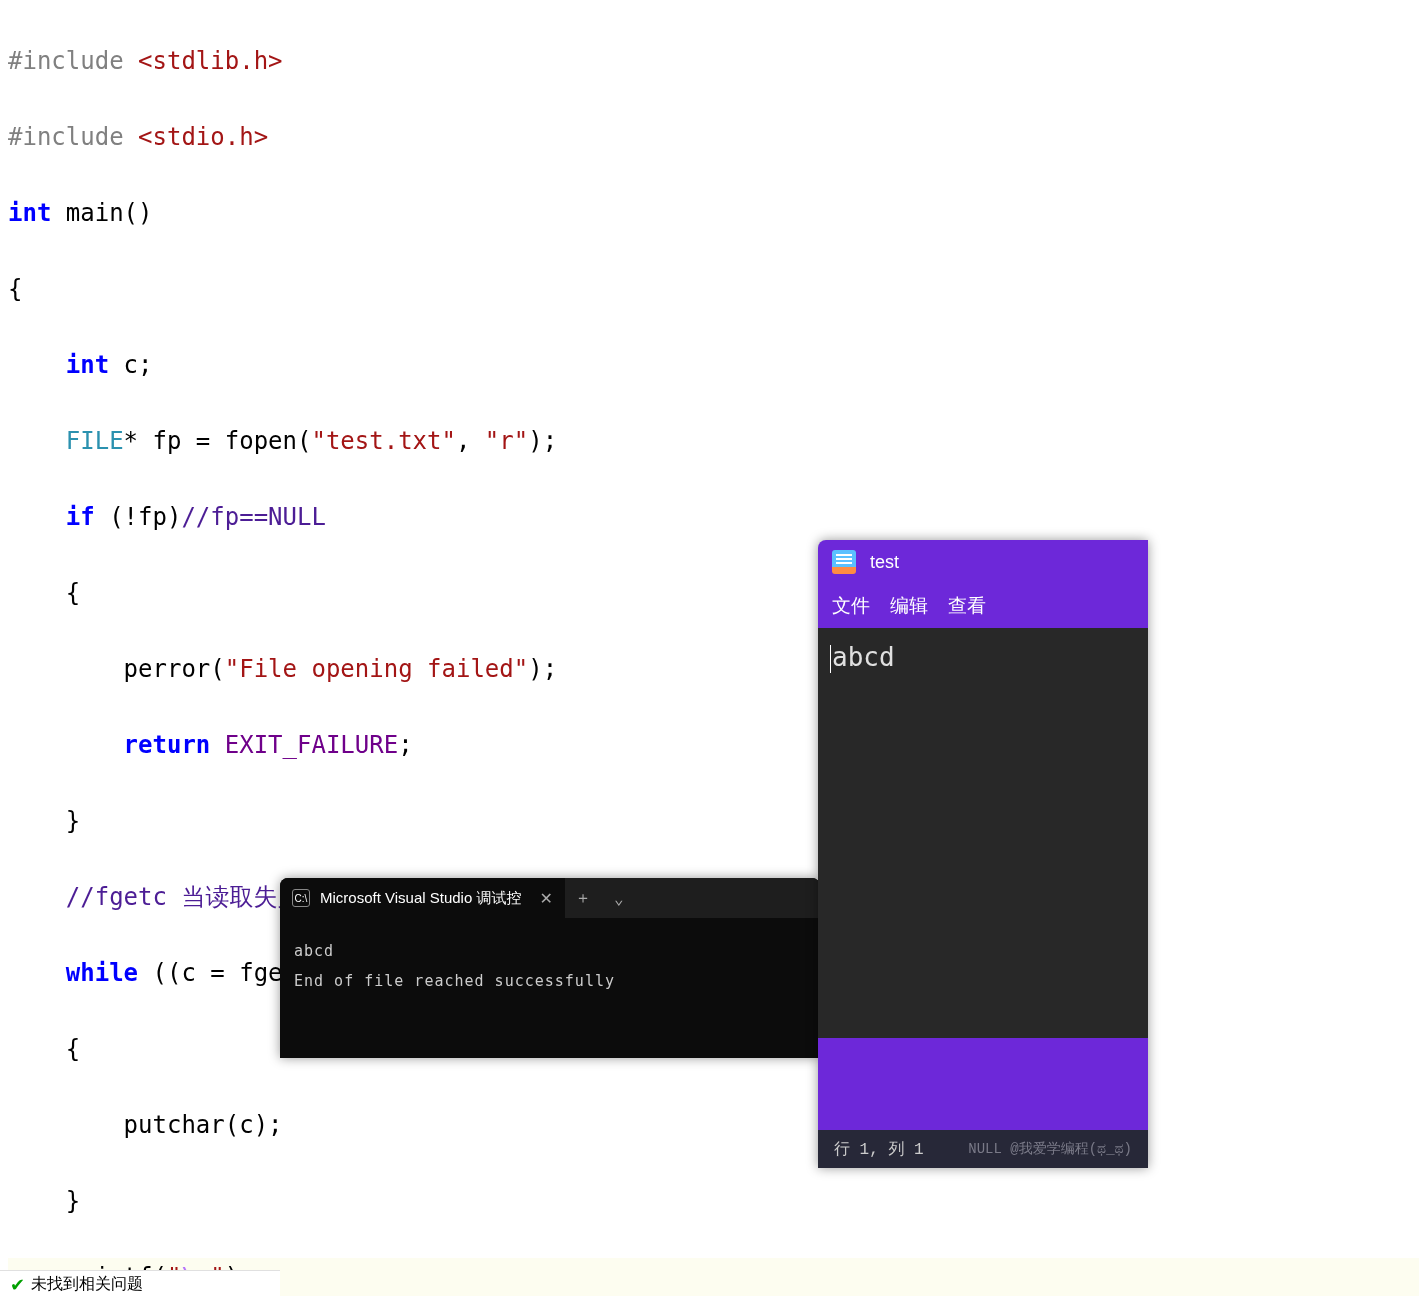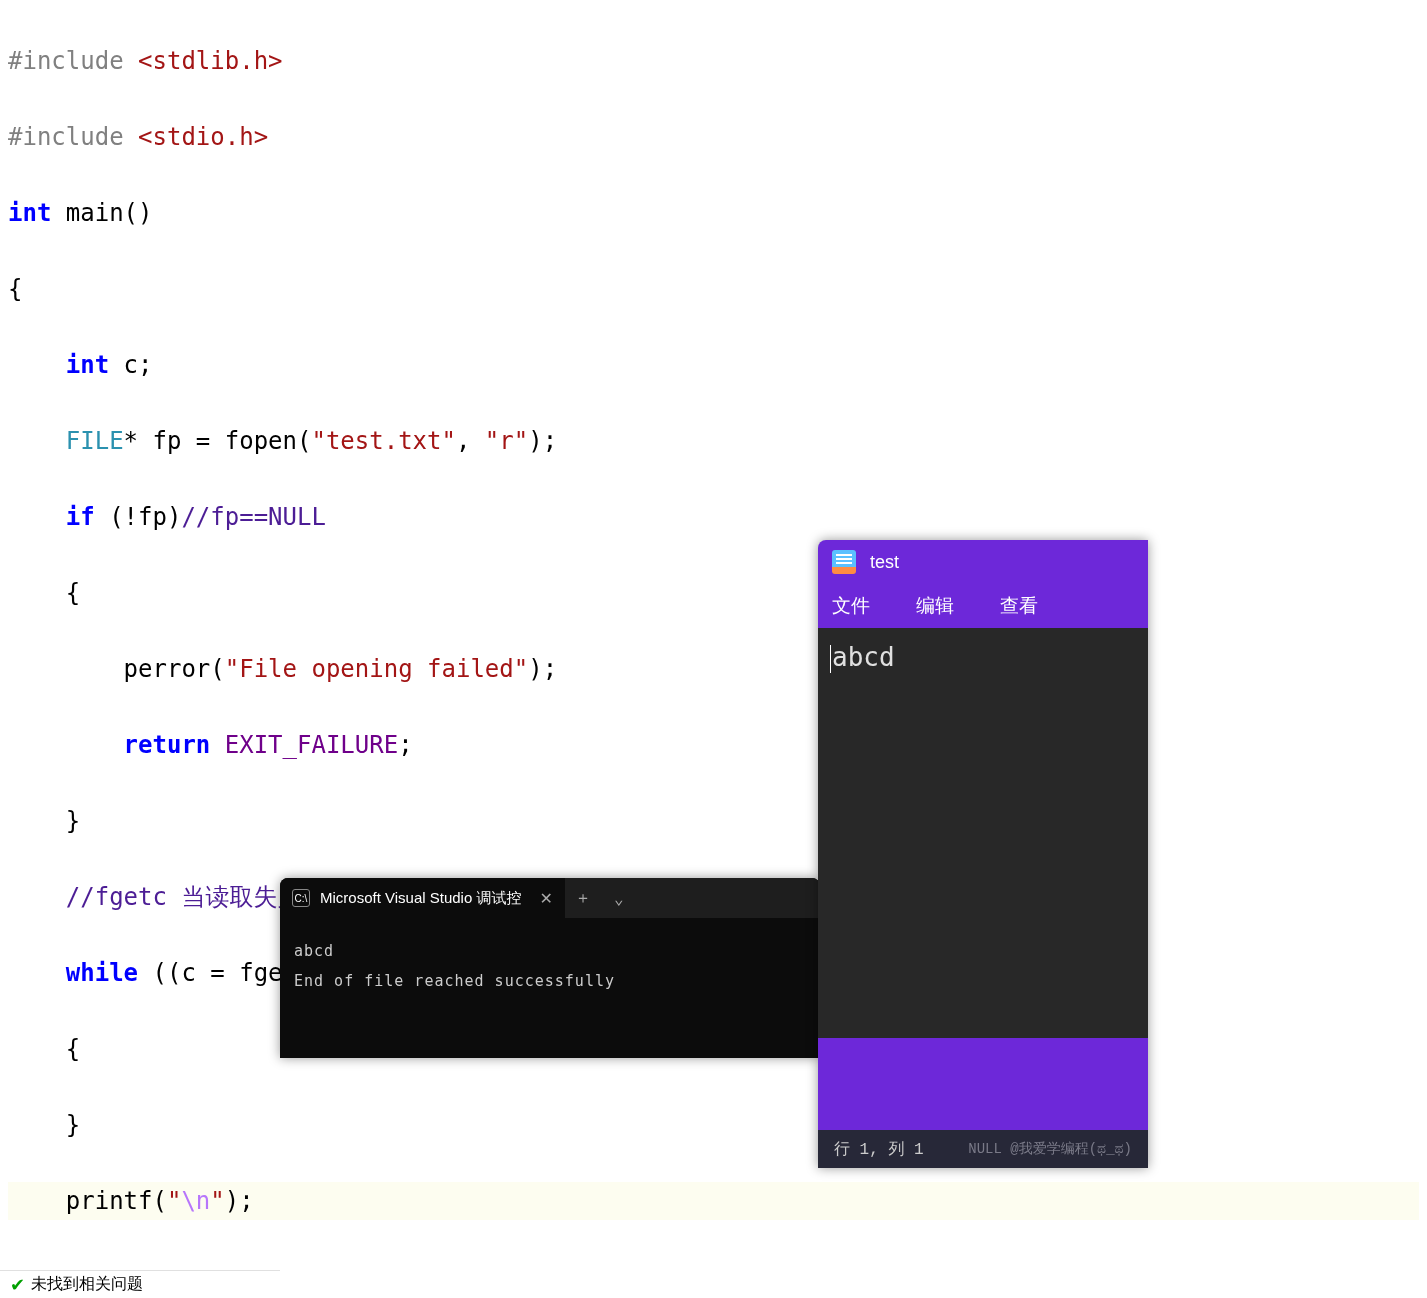--- a/index.html
+++ b/index.html
@@ -157,21 +157,21 @@
   top: 4px; left: 4px; right: 4px;
   height: 2px;
   background: #fff;
   box-shadow: 0 4px 0 #fff, 0 8px 0 #fff;
 }
 .notepad-menubar {
   height: 44px;
   display: flex;
   align-items: center;
   padding: 0 14px;
-  gap: 46px;
+  gap: 20px;
   font-size: 19px;
 }
 .notepad-content {
   background: #282828;
   height: 410px;
   padding: 14px 12px;
   font-size: 26px;
   color: #e0e0e0;
   font-family: Consolas, monospace;
   position: relative;
@@ -215,20 +215,21 @@
 <span class="line">    <span class="kw">int</span><span> c;</span></span>
 <span class="line">    <span class="file-type">FILE</span><span>* fp = fopen(</span><span class="str">"test.txt"</span><span>, </span><span class="str">"r"</span><span>);</span></span>
 <span class="line">    <span class="kw">if</span><span> (!fp)</span><span class="comment">//fp==NULL</span></span>
 <span class="line">    <span>{</span></span>
 <span class="line">        <span>perror(</span><span class="str">"File opening failed"</span><span>);</span></span>
 <span class="line">        <span class="kw">return</span><span class="macro"> EXIT_FAILURE</span><span>;</span></span>
 <span class="line">    <span>}</span></span>
 <span class="line">    <span class="comment">//fgetc 当读取失败的时候或者遇到文件结束的时候，都会返回EOF</span></span>
 <span class="line">    <span class="kw">while</span><span> ((c = fgetc(fp)) != </span><span class="macro">EOF</span><span>)</span></span>
 <span class="line">    <span>{</span></span>
+<span class="line">        <span>putchar(c);</span></span>
 <span class="line">    <span>}</span></span>
 <span class="line highlight-line">    <span>printf(</span><span class="str">"</span><span class="esc">\n</span><span class="str">"</span><span>);</span></span>
 
 
 
 
 
 
 
 

